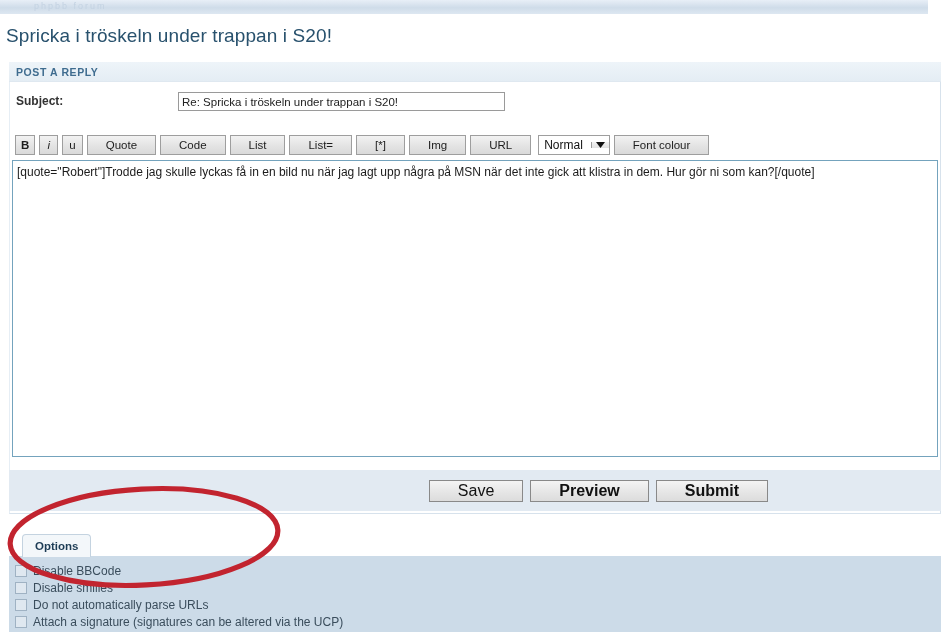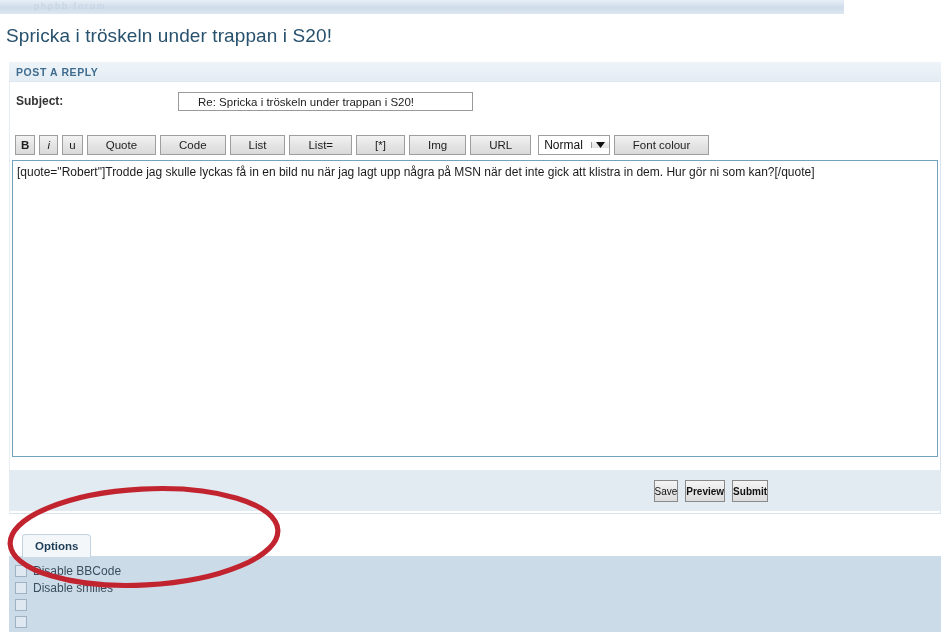--- a/index.html
+++ b/index.html
@@ -13,21 +13,21 @@
     background: #ffffff;
     font-family: "Liberation Sans", sans-serif;
     font-size: 12px;
     color: #333333;
   }
 
   
   #top-strip {
     position: absolute;
     left: 0; top: 0;
-    width: 844px; height: 14px;
+    width: 928px; height: 14px;
     background: linear-gradient(to bottom, #e8eff7 0%, #cfdce9 55%, #dde7f1 100%);
   }
   #top-strip-ghost {
     position: absolute;
     left: 34px; top: 1px;
     font-size: 9px;
     letter-spacing: 2px;
     color: #c3d2e2;
     white-space: nowrap;
     overflow: hidden;
@@ -86,29 +86,29 @@
   #subject-label {
     position: absolute;
     left: 16px; top: 94px;
     font-size: 12px;
     font-weight: bold;
     color: #333;
   }
   #subject-input {
     position: absolute;
     left: 178px; top: 92px;
-    width: 295px;
+    width: 327px;
     height: 19px;
     box-sizing: border-box;
     border: 1px solid #9a9a9a;
     background: #ffffff;
     font-family: "Liberation Sans", sans-serif;
     font-size: 11.5px;
     color: #222;
-    padding: 0 19px;
+    padding: 0 3px;
     outline: none;
   }
 
   
   #toolbar {
     position: absolute;
     left: 15px; top: 135px;
     height: 20px;
     display: flex;
     align-items: stretch;
@@ -195,23 +195,23 @@
     position: absolute;
     right: 178px; top: 480px;
     display: flex;
     gap: 7px;
   }
   .sbtn {
     background: linear-gradient(to bottom, #f4f4f4 0%, #e6e6e6 55%, #dcdcdc 100%);
     border: 1px solid #898989;
     box-sizing: border-box;
     height: 22px;
-    padding: 0 0;
-    font-family: "Liberation Sans", sans-serif;
-    font-size: 10px;
+    padding: 0 28px;
+    font-family: "Liberation Sans", sans-serif;
+    font-size: 16px;
     color: #111;
     cursor: pointer;
     display: flex;
     align-items: center;
   }
   .sbtn.strong { font-weight: bold; }
 
   
   #tabs {
     position: absolute;
@@ -351,21 +351,23 @@
   <div class="opt-row">
     <div class="opt-check"></div>
     <div class="opt-label">Disable BBCode</div>
   </div>
   <div class="opt-row">
     <div class="opt-check"></div>
     <div class="opt-label">Disable smilies</div>
   </div>
   <div class="opt-row">
     <div class="opt-check"></div>
+    <div class="opt-label">Do not automatically parse URLs</div>
   </div>
   <div class="opt-row">
     <div class="opt-check"></div>
+    <div class="opt-label">Attach a signature (signatures can be altered via the UCP)</div>
   </div>
 </div>
 
 <svg id="annotation" viewBox="0 0 320 125">
   <ellipse cx="144" cy="57" rx="134" ry="48" fill="none" stroke="#c2242f" stroke-width="5.2" transform="rotate(-3 144 57)" stroke-linecap="round"></ellipse>
 </svg>
 
 </body></html>

